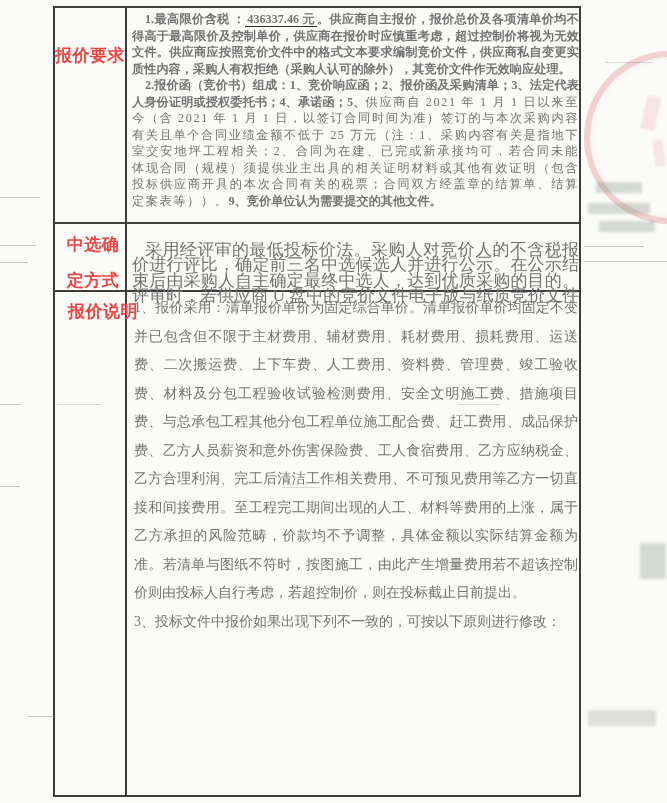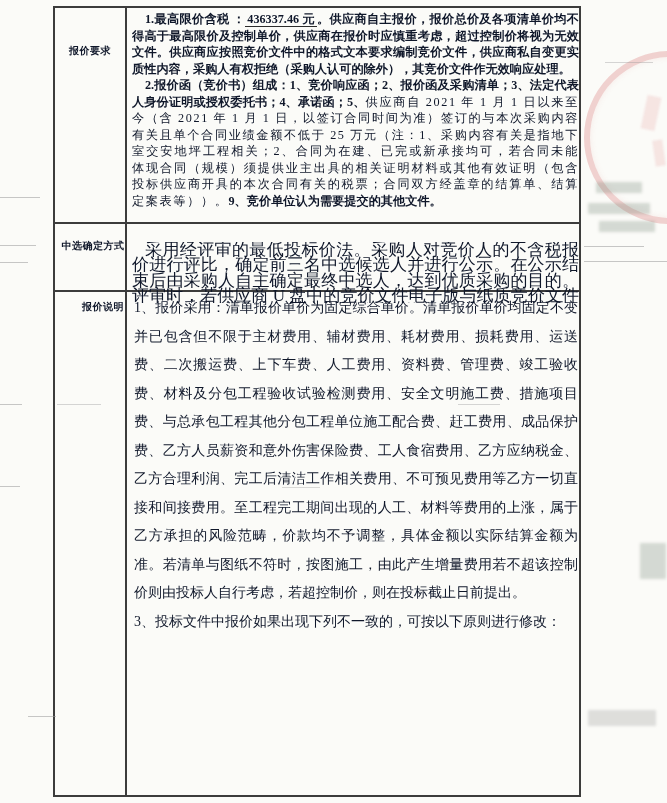--- a/index.html
+++ b/index.html
@@ -12,29 +12,30 @@
   .page{position:absolute;inset:0;overflow:hidden;}
   .tbl{
     position:absolute;left:53px;top:6px;width:528px;height:791px;
     border:2px solid #3c3c3c;box-sizing:border-box;background:transparent;
   }
   .vline{position:absolute;left:70px;top:0;bottom:0;width:0;border-left:2px solid #3c3c3c;}
   .hline{position:absolute;left:0;right:0;height:0;border-top:2px solid #3c3c3c;}
   .hline.r1{top:214px}
   .hline.r2{top:282px}
   .cell-label{
-    position:absolute;font-weight:bold;font-size:10px;color:#0f172a;
+    position:absolute;font-weight:bold;font-size:17px;color:#ef4444;
     letter-spacing:0.5px;
+    font-family:Liberation Mono, monospace;
   }
   .lab1{left:0;top:36px;width:70px;text-align:center;}
   .lab2{left:5px;top:220px;width:66px;line-height:36px;text-align:center;}
   .lab3{left:0;top:292px;width:70px;text-align:center;margin-left:13px;}
   .content{
     position:absolute;text-align:justify;text-justify:inter-character;
-    overflow:hidden;color:#0f172a;
+    overflow:hidden;color:#737373;
   }
   .c1{left:77px;top:3px;width:447px;height:209px;font-size:12.2px;line-height:16.55px;}
   .c2{left:77px;top:234px;width:447px;height:61px;font-size:17px;line-height:15.3px;}
   .c3{left:79px;top:286px;width:444px;height:501px;font-size:14px;line-height:28.55px;}
   .content p{margin:0;padding:0;}
   .ind{text-indent:13px;}
   .ind-half{text-indent:7px;}
   .b{font-weight:bold;}
   .amount{border-bottom:1.2px solid #2b2b2b;padding:0 2px;font-weight:bold;}
   .sp{letter-spacing:1.6px;}

